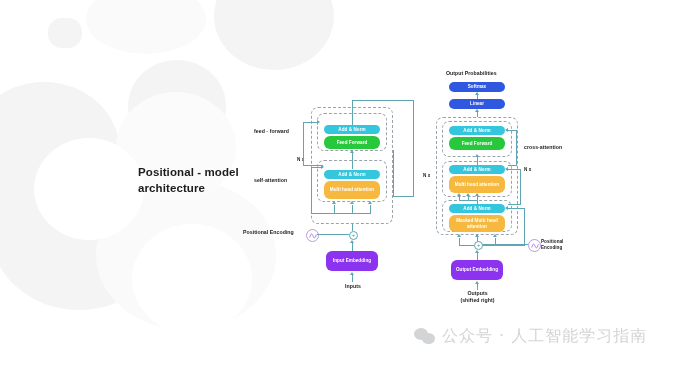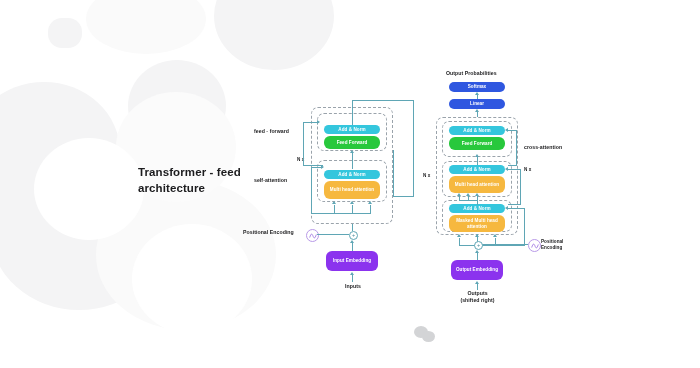--- a/index.html
+++ b/index.html
@@ -94,21 +94,21 @@
     <div class="blob" style="left:86px;top:-16px;width:120px;height:70px;background:#fafafa;"></div>
     <div class="blob" style="left:-32px;top:82px;width:152px;height:140px;"></div>
     <div class="blob" style="left:-10px;top:150px;width:178px;height:160px;"></div>
     <div class="blob" style="left:96px;top:180px;width:180px;height:150px;background:#fafafa;"></div>
     <div class="blob" style="left:116px;top:92px;width:120px;height:110px;background:#fbfbfb;"></div>
     <div class="blob2" style="left:34px;top:138px;width:110px;height:102px;"></div>
     <div class="blob2" style="left:132px;top:224px;width:120px;height:110px;"></div>
     <div class="blob" style="left:214px;top:-38px;width:120px;height:108px;"></div>
   </div>
 
-  <div id="title">Transformer - feed architecture</div>
+  <div id="title">Positional - model architecture</div>
 
   <div>
 
     <div class="dashbox" style="left:311px;top:107px;width:82px;height:117px;"></div>
 
     <div class="dashbox" style="left:317px;top:113px;width:70px;height:38px;"></div>
 
     <div class="dashbox" style="left:317px;top:160px;width:70px;height:42px;"></div>
 
     <div class="lbl" style="left:254px;top:128px;">feed - forward</div>
@@ -252,15 +252,16 @@
     <div class="arw up" style="left:475px;top:281px;"></div>
     <div class="lbl bold c" style="left:455px;top:290px;width:45px;">Outputs</div>
     <div class="lbl bold c" style="left:455px;top:297px;width:45px;">(shifted right)</div>
   </div>
 
   <div id="wm">
     <span class="wicon">
       <i style="left:0;top:0;width:14px;height:12px;"></i>
       <i style="left:8px;top:5px;width:13px;height:11px;"></i>
     </span>
+    <span>公众号 · 人工智能学习指南</span>
   </div>
 
 </div>
 
 </body></html>

